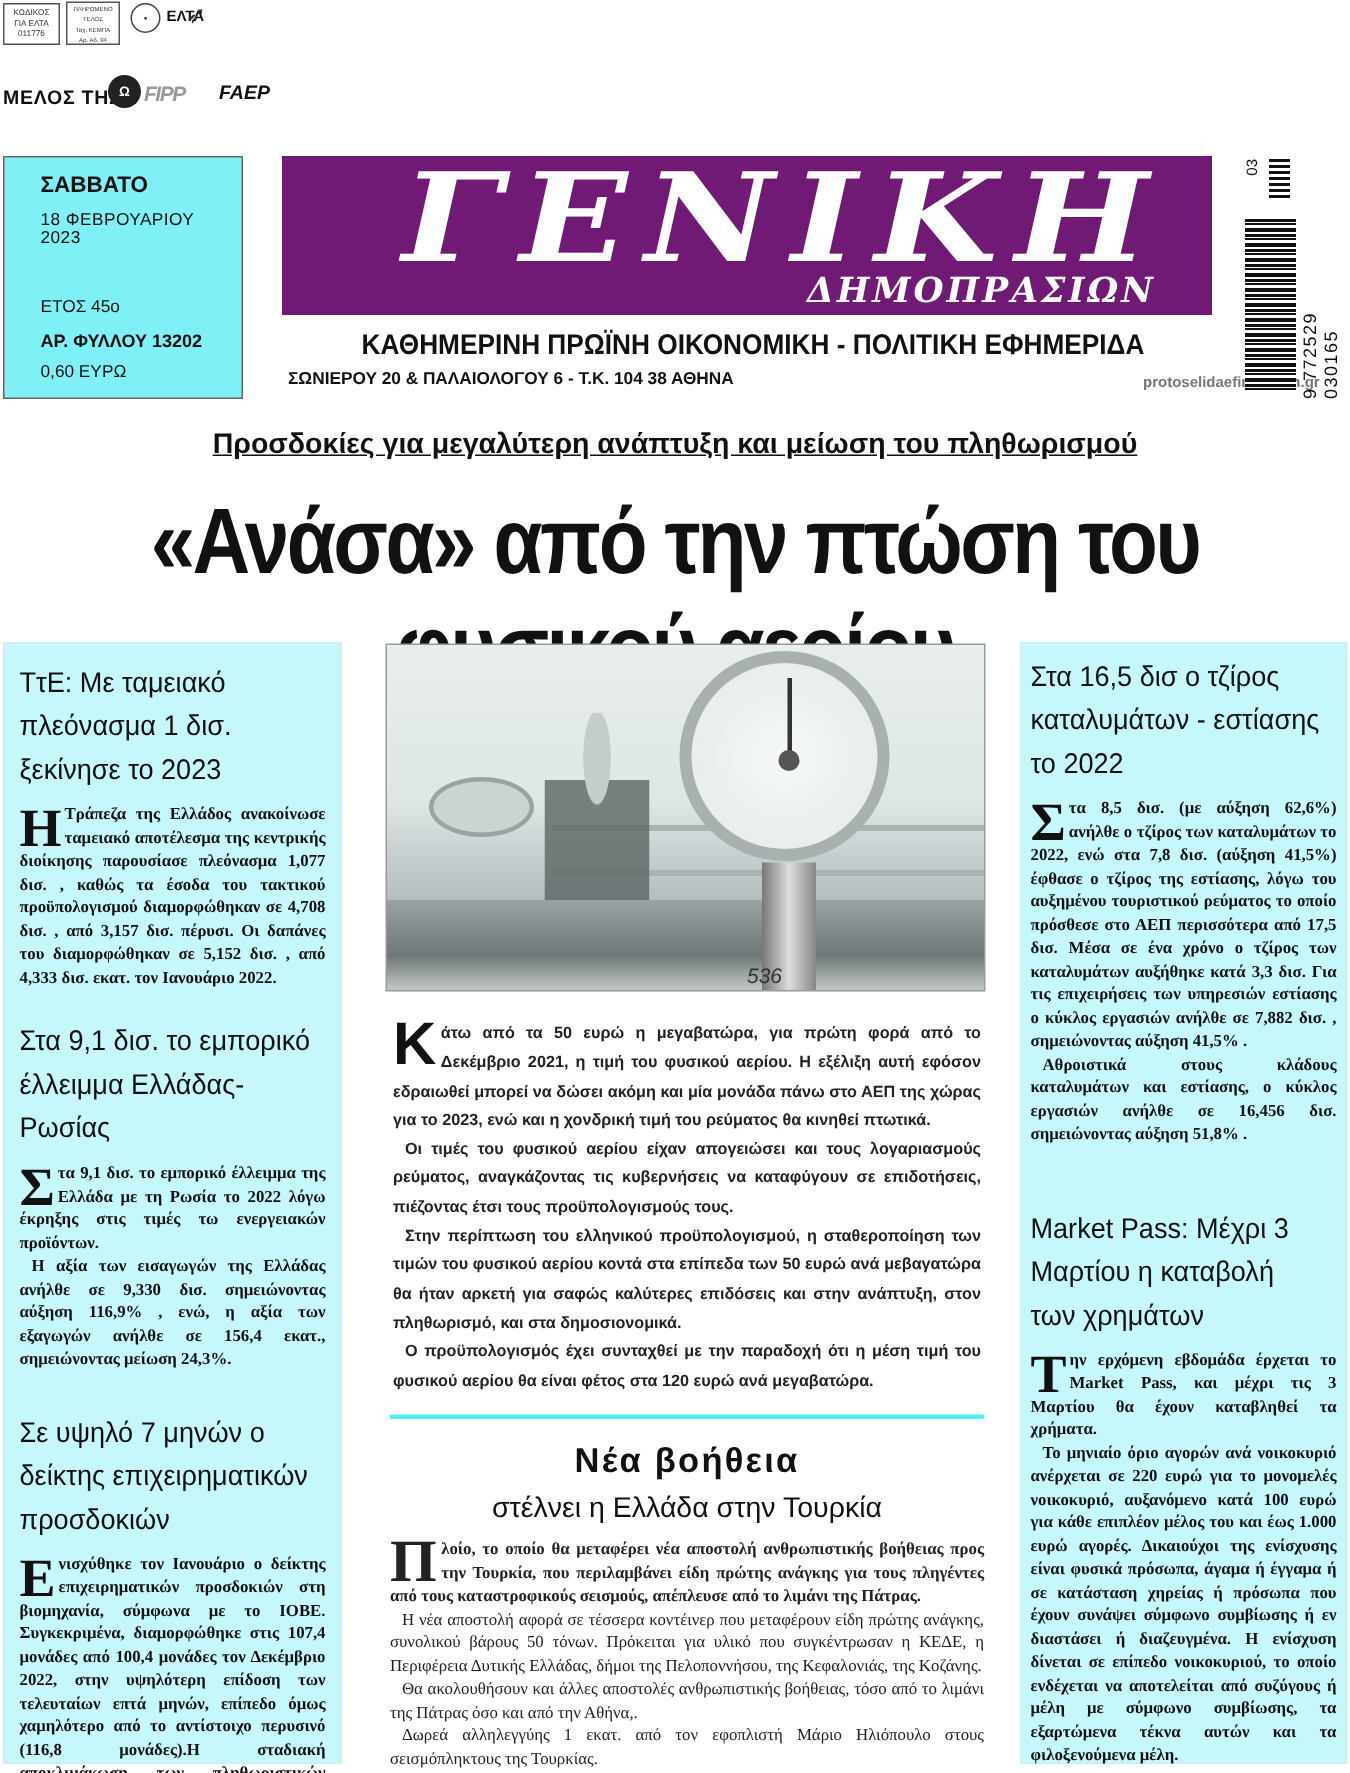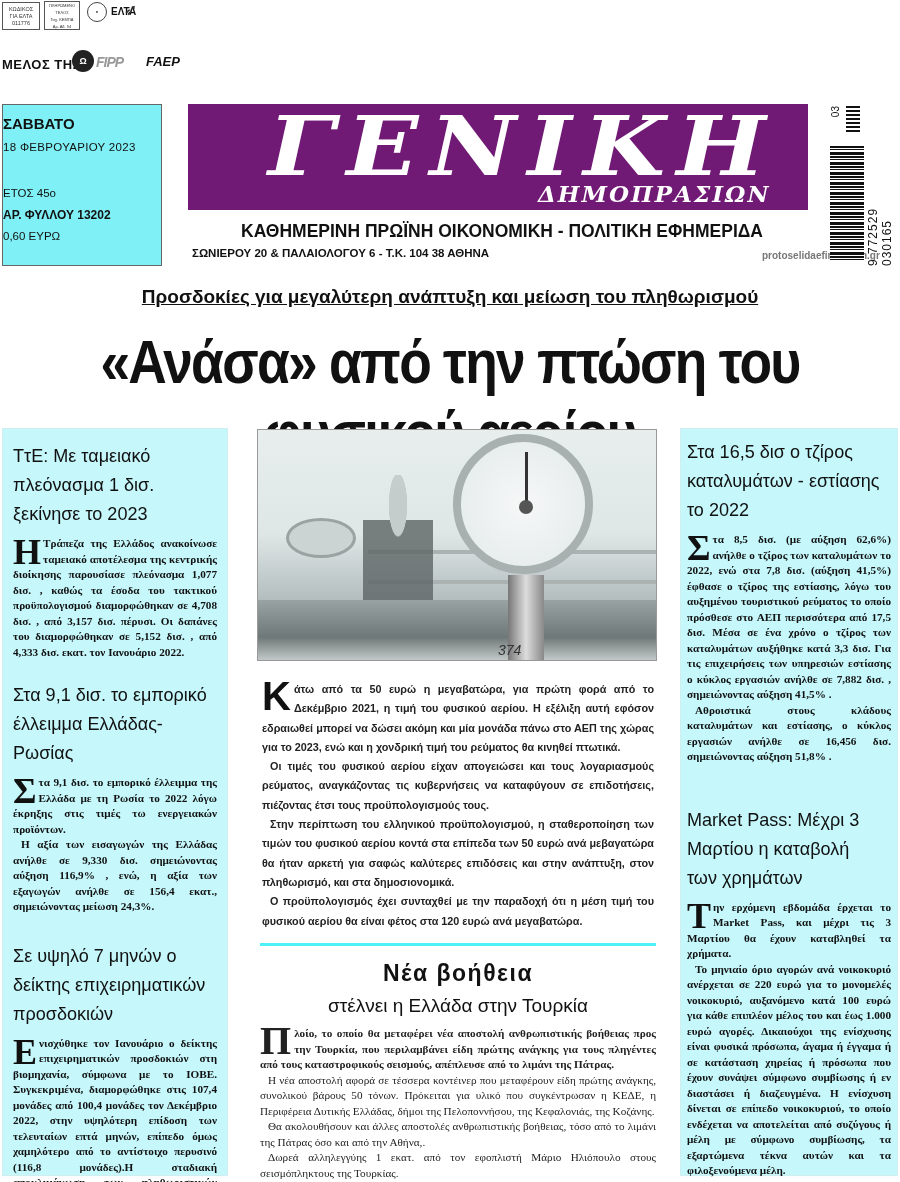--- a/index.html
+++ b/index.html
@@ -7,21 +7,21 @@
 
 .stamp{position:absolute;border:1px solid #555;font-size:5.5px;text-align:center;line-height:7px;color:#333;font-family:"Liberation Sans",sans-serif}
 .elta-circle{position:absolute;left:87px;top:2px;width:20px;height:20px;border:1px solid #444;border-radius:50%;font-size:4px;text-align:center;line-height:18px}
 .elta-text{position:absolute;left:111px;top:6px;font-size:10px;font-weight:bold}
 .elta-wing{position:absolute;left:124px;top:0px;font-size:16px;color:#333}
 .member{position:absolute;left:2px;top:57px;font-size:13px;font-weight:bold;letter-spacing:0.5px}
 .fipp-logo{position:absolute;left:72px;top:50px;width:22px;height:22px;border-radius:50%;background:#222;color:#fff;font-size:9px;font-weight:bold;text-align:center;line-height:22px}
 .fipp-text{position:absolute;left:96px;top:54px;font-size:14px;font-weight:bold;color:#999;font-style:italic;letter-spacing:-1px}
 .faep-text{position:absolute;left:146px;top:54px;font-size:13px;font-weight:bold;font-style:italic}
 
-.datebox{position:absolute;left:2px;top:104px;width:160px;height:162px;background:#7ff0f5;border:1px solid #666;padding:10px 0;font-weight:bold}
+.datebox{position:absolute;left:2px;top:104px;width:160px;height:162px;background:#7ff0f5;border:1px solid #666;padding:10px 24px;font-weight:bold}
 .datebox .day{font-size:15px;margin-bottom:9px}
 .datebox .date{font-size:11.5px;font-weight:normal;letter-spacing:.3px}
 .datebox .year{font-size:11.5px;font-weight:normal;margin-top:34px}
 .datebox .issue{font-size:12px;margin-top:9px}
 .datebox .price{font-size:11.5px;font-weight:normal;margin-top:8px}
 
 .mast{position:absolute;left:188px;top:104px;width:620px;height:106px;background:#701a75}
 .mast .title{position:absolute;left:80px;top:-6px;font-family:"DejaVu Serif",serif;font-size:82px;font-weight:bold;font-style:italic;color:#fff;letter-spacing:10px;transform:scaleX(1.15);transform-origin:left}
 .mast .sub{position:absolute;left:350px;top:76px;font-family:"DejaVu Serif",serif;font-size:23px;font-weight:bold;font-style:italic;color:#fff;letter-spacing:2px}
 .tagline{position:absolute;left:192px;top:220px;width:620px;text-align:center;font-size:19px;font-weight:bold;transform:scaleX(.92);transform-origin:center}
@@ -136,21 +136,21 @@
   <div class="rail" style="top:120px"></div>
   <div class="rail" style="top:150px"></div>
   <div class="worker"></div>
   <div class="valve"></div>
   <div class="lowerpipe"></div>
   <div class="pipe"></div>
   <div class="gauge">
     <div class="needle"></div>
     <div class="hub"></div>
   </div>
-  <div class="photo-label">374</div>
+  <div class="photo-label">536</div>
 </div>
 
 <div class="lead">
   <p><span class="dropK">Κ</span><span>άτω από τα 50 ευρώ η μεγαβατώρα, για πρώτη φορά από το Δεκέμβριο 2021, η τιμή του φυσικού αερίου. Η εξέλιξη αυτή εφόσον εδραιωθεί μπορεί να δώσει ακόμη και μία μονάδα πάνω στο ΑΕΠ της χώρας για το 2023, ενώ και η χονδρική τιμή του ρεύματος θα κινηθεί πτωτικά.</span></p>
   <p>Οι τιμές του φυσικού αερίου είχαν απογειώσει και τους λογαριασμούς ρεύματος, αναγκάζοντας τις κυβερνήσεις να καταφύγουν σε επιδοτήσεις, πιέζοντας έτσι τους προϋπολογισμούς τους.</p>
   <p>Στην περίπτωση του ελληνικού προϋπολογισμού, η σταθεροποίηση των τιμών του φυσικού αερίου κοντά στα επίπεδα των 50 ευρώ ανά μεβαγατώρα θα ήταν αρκετή για σαφώς καλύτερες επιδόσεις και στην ανάπτυξη, στον πληθωρισμό, και στα δημοσιονομικά.</p>
   <p>Ο προϋπολογισμός έχει συνταχθεί με την παραδοχή ότι η μέση τιμή του φυσικού αερίου θα είναι φέτος στα 120 ευρώ ανά μεγαβατώρα.</p>
 </div>
 
 <div class="divider"></div>

